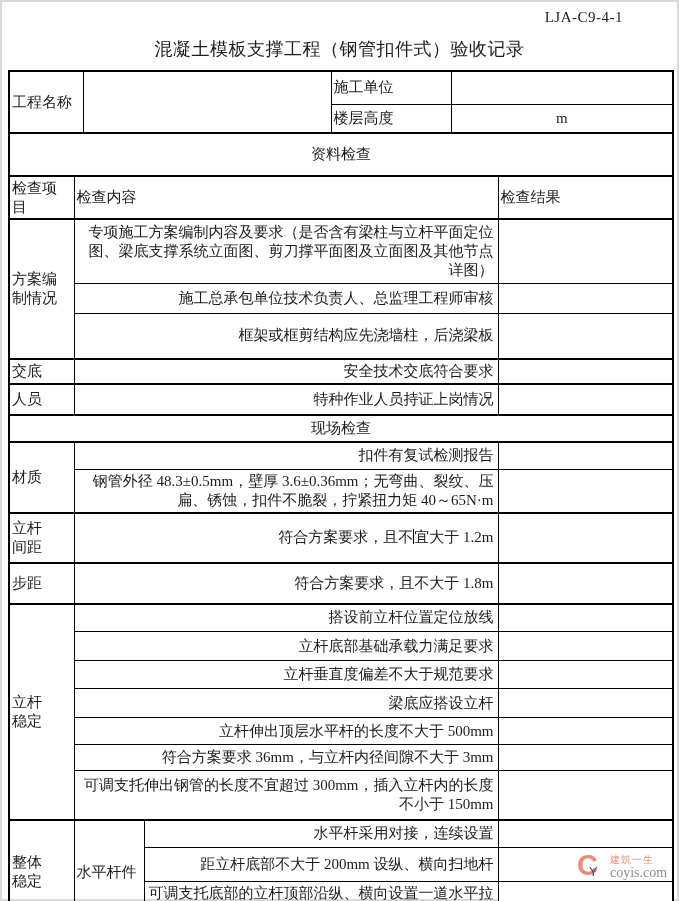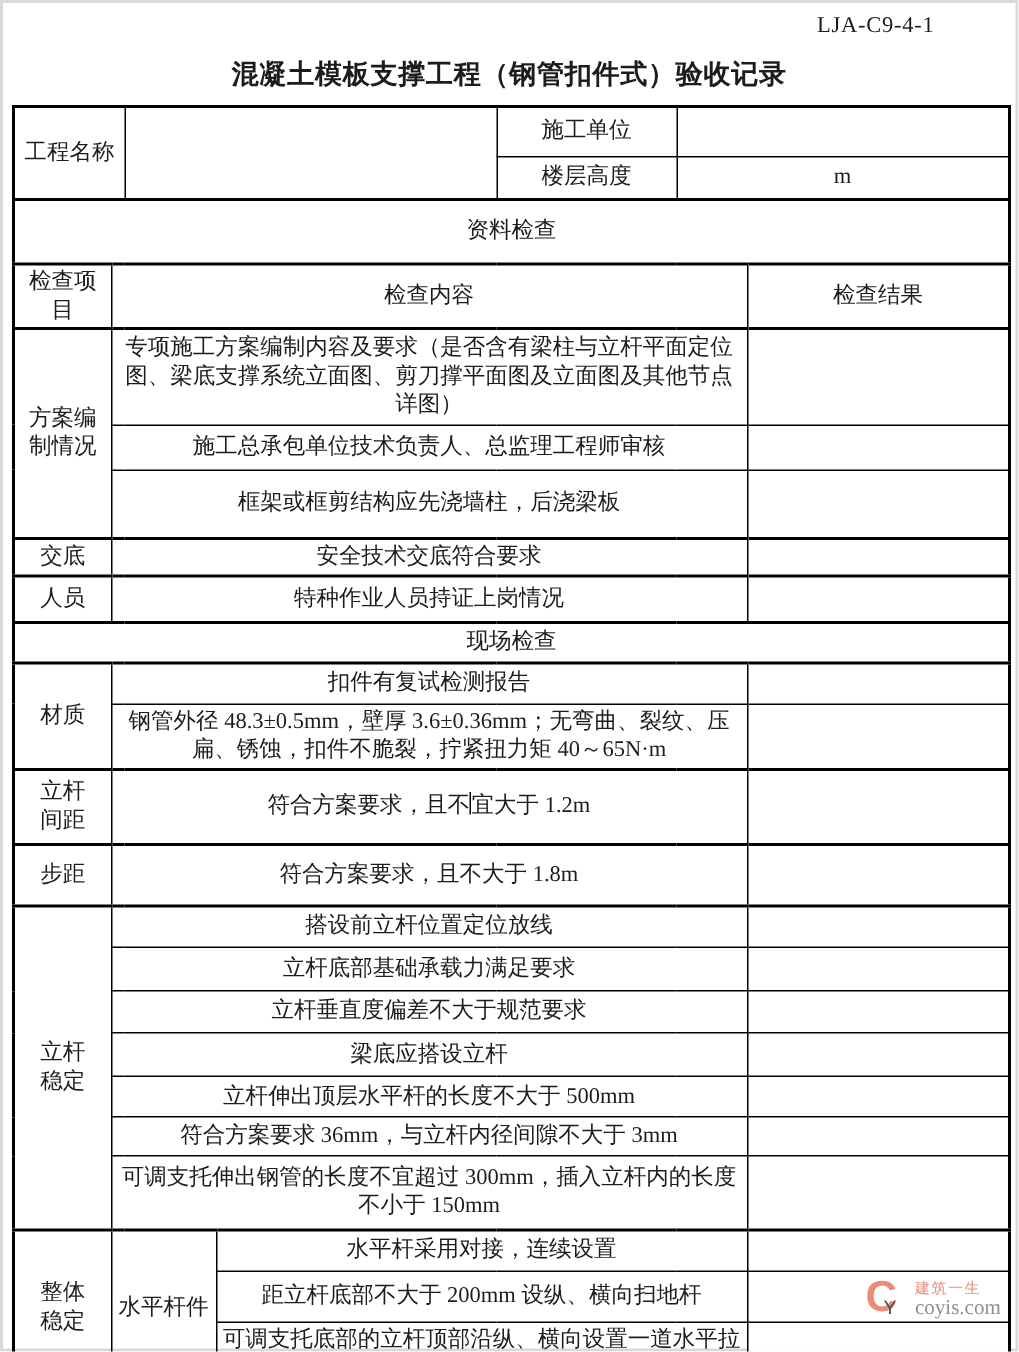--- a/index.html
+++ b/index.html
@@ -21,46 +21,46 @@
     top: 9px; left: 0; width: 623px;
     text-align: right;
     font-size: 15px;
     letter-spacing: .5px;
   }
   .doc-title {
     position: absolute;
     top: 37px; left: 0; width: 679px;
     text-align: center;
     font-size: 18px;
-    font-weight: bold;
+    font-weight: normal;
     letter-spacing: .5px;
   }
   table.form {
     position: absolute;
     left: 8px; top: 70px;
     width: 664px;
     border-collapse: collapse;
     table-layout: fixed;
     font-size: 15px;
   }
   table.form { border: 2px solid #000; }
   table.form td {
     border: 1px solid #000;
     vertical-align: middle;
     line-height: 19px;
     overflow: hidden;
   }
   tr.sep > td { border-top-width: 2px; }
   td.lbl {
-    text-align: center;
+    text-align: left;
     white-space: pre-line;
     padding: 1px 2px;
   }
   td.band { text-align: center; padding: 1px 2px; }
-  td.content { padding: 2px 4px 2px 4px; text-align: center; margin-top: 40px; }
+  td.content { padding: 2px 4px 2px 4px; text-align: right; margin-top: 40px; }
   td.center { text-align: center; }
   td.blank { background: #fff; }
   .caret {
     display: inline-block;
     width: 1px; height: 15px;
     background: #000;
     vertical-align: -2px;
   }
   .watermark {
     position: absolute;

